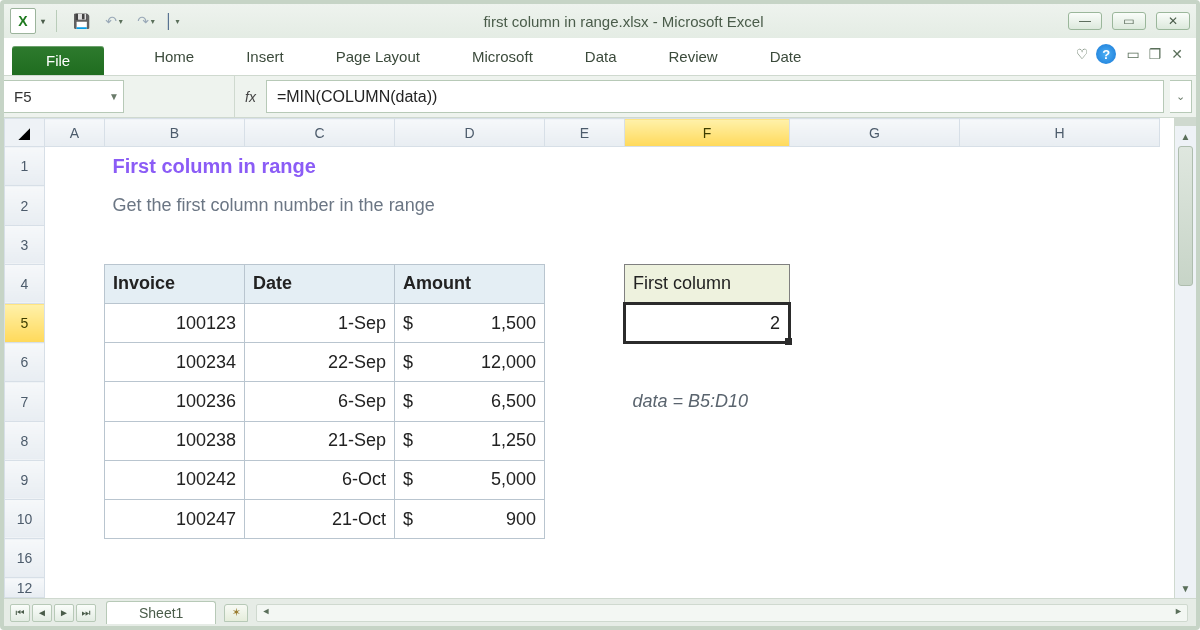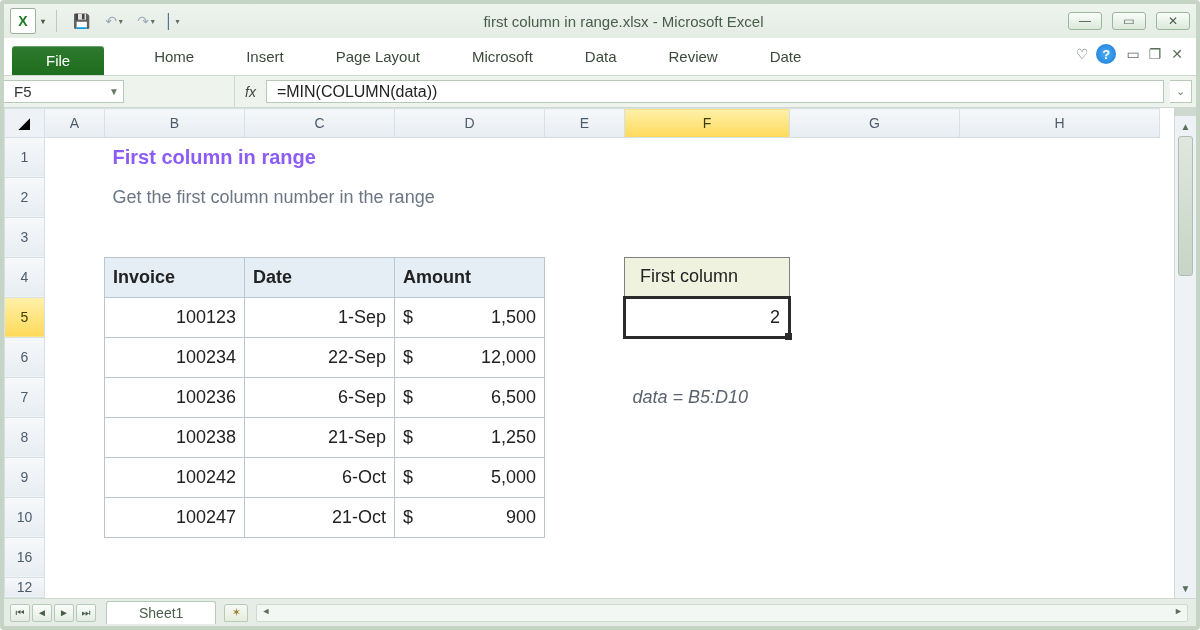--- a/index.html
+++ b/index.html
@@ -18,21 +18,21 @@
   .win-controls{ display:flex; gap:10px; }
   .win-btn{ width:34px; height:18px; border:1px solid #9bb79b; border-radius:3px; background:linear-gradient(#fafdfa,#dce9dc); display:flex; align-items:center; justify-content:center; color:#4a5c4a; font-size:12px;}
   
   .ribbon{ height:38px; background:#fff; border-bottom:1px solid #cfd9cf; display:flex; align-items:flex-end; padding-left:8px; position:relative;}
   .file-tab{ background:linear-gradient(#2e7a2e,#1f6d1f); color:#fff; padding:6px 34px; border-radius:3px 3px 0 0; font-size:15px; margin-right:24px; box-shadow:inset 0 1px 0 rgba(255,255,255,.3);}
   .ribbon-tab{ padding:8px 26px 10px; color:#3b4a3b; font-size:15px;}
   .ribbon-right{ position:absolute; right:10px; top:6px; display:flex; align-items:center; gap:8px; color:#5a6f5a;}
   .help-circle{ width:20px; height:20px; border-radius:50%; background:radial-gradient(#4db0f5,#1878d6); color:#fff; display:flex; align-items:center; justify-content:center; font-size:13px; font-weight:bold;}
   .doc-btns span{ display:inline-block; width:18px; text-align:center; font-size:14px; color:#5a6f5a;}
   
-  .fbar{ height:32px; border-bottom:1px solid #cfd9cf; display:flex; align-items:stretch; background:#eef3ee;}
+  .fbar{ height:42px; border-bottom:1px solid #cfd9cf; display:flex; align-items:stretch; background:#eef3ee;}
   .namebox{ width:120px; display:flex; align-items:center; border:1px solid #b7c9b7; border-left:none; background:#fff; margin:4px 0;}
   .namebox-text{ flex:1; padding:0 10px; font-size:15px; color:#333;}
   .namebox-dd{ width:18px; text-align:center; color:#6a7b6a; font-size:10px;}
   .fbar-gap{ width:110px;}
   .fx{ padding:0 10px; display:flex; align-items:center; font-style:italic; color:#444; font-size:14px; border-left:1px solid #cfd9cf;}
   .formula-input{ flex:1; display:flex; align-items:center; padding:0 10px; background:#fff; border:1px solid #b7c9b7; margin:4px 6px 4px 0; font-size:16px; color:#222;}
   .fbar-expand{ width:22px; display:flex; align-items:center; justify-content:center; color:#6a7b6a; border:1px solid #b7c9b7; border-left:none; margin:4px 4px 4px 0; background:#fff; font-size:11px;}
   
   .grid-wrap{ flex:1; display:flex; overflow:hidden; background:#fff; position:relative;}
   .grid{ border-collapse:collapse; table-layout:fixed;}
@@ -43,21 +43,21 @@
   .rowhead.active{ background:linear-gradient(#fff1aa,#ffd95a); color:#3d3d00;}
   .colhead.active{ background:linear-gradient(#fff1aa,#ffd95a); color:#3d3d00;}
   .cell{ height:36px; padding:0 8px; vertical-align:middle; font-size:18px; color:#222; background:#fff; border:none!important;}
   .col-A{width:60px;} .col-B{width:140px;} .col-C{width:150px;} .col-D{width:150px;} .col-E{width:80px;} .col-F{width:165px;} .col-G{width:170px;} .col-H{width:200px;}
   .title-cell{ font-weight:bold; font-size:20px; color:#8b5cf6;}
   .subtitle-cell{ font-size:18px; color:#6b7684;}
   
   .dt-head{ background:#e4eef4; font-weight:bold; font-size:18px; border:1px solid #b9c5cf!important;}
   .dt{ border:1px solid #b9c5cf!important; text-align:right;}
   .dt-money{ display:flex; justify-content:space-between; }
-  .fc-head{ background:#eef2de; border:1px solid #808080!important; font-size:18px; padding:0 15px; font-weight:normal;}
+  .fc-head{ background:#eef2de; border:1px solid #808080!important; font-size:18px; padding:0 8px; font-weight:normal;}
   .fc-val{ border:3px solid #2b2b2b!important; text-align:right; font-size:18px; position:relative;}
   .fc-val::after{ content:""; position:absolute; right:-4px; bottom:-4px; width:7px; height:7px; background:#2b2b2b;}
   .note{ font-style:italic; color:#5a646e; font-size:18px;}
   
   .vscroll{ position:absolute; right:0; top:0; bottom:0; width:22px; background:#eef2f6; border-left:1px solid #cfd9cf; display:flex; flex-direction:column; align-items:center;}
   .vscroll .arrow{ height:20px; width:100%; display:flex; align-items:center; justify-content:center; color:#5a6f5a; font-size:10px;}
   .vscroll .track{ flex:1; position:relative; width:100%;}
   .vscroll .thumb{ position:absolute; top:0; height:140px; left:3px; right:3px; background:linear-gradient(#dfe7df,#c7d4c7); border:1px solid #aebdae; border-radius:3px;}
   .vscroll .splitter{width:100%; height:8px; background:#cfd9cf;}
   

